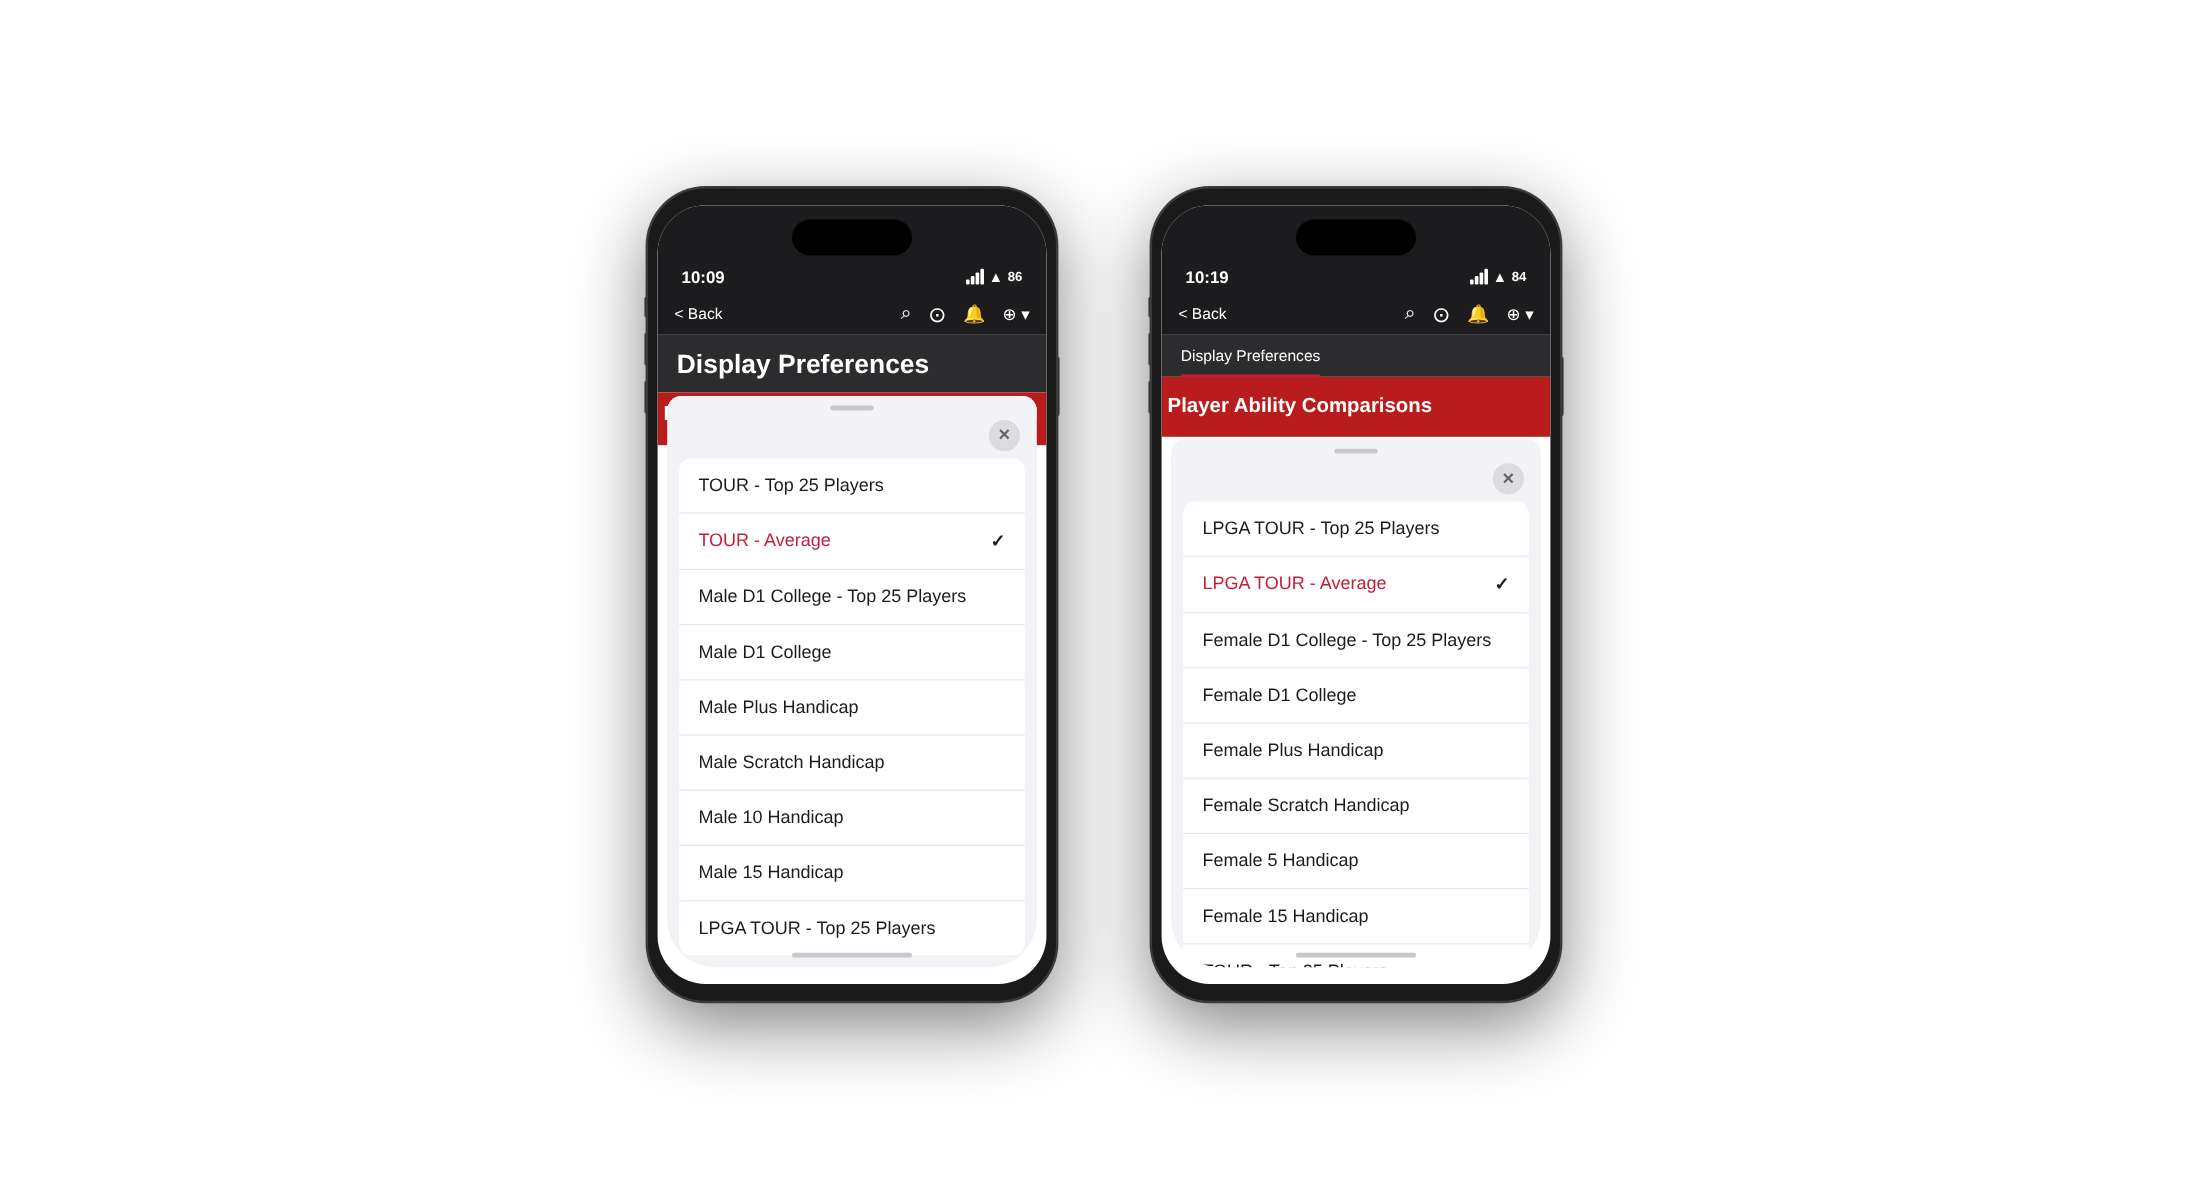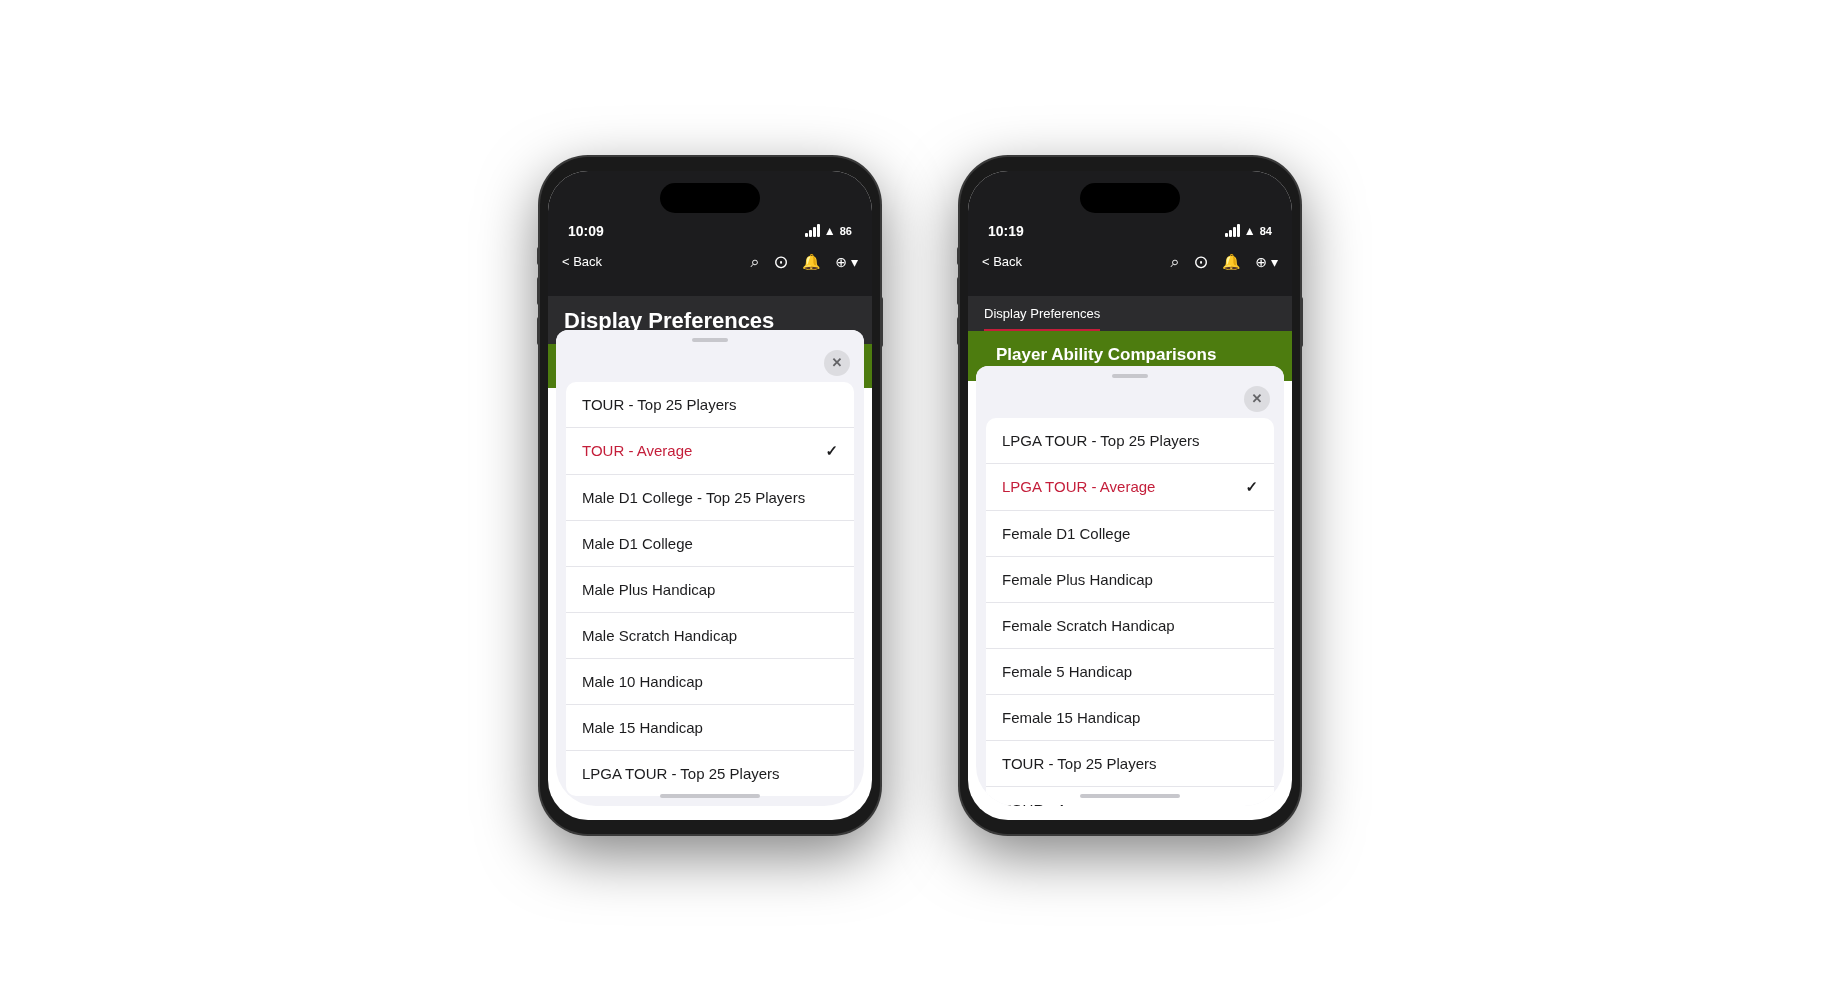--- a/index.html
+++ b/index.html
@@ -80,21 +80,21 @@
     .battery-icon {
       display: flex;
       align-items: flex-end;
       gap: 2px;
       font-size: 11px;
     }
 
     
     .nav-bar {
       background: #1c1c1e;
-      padding: 6px 14px 23px;
+      padding: 6px 14px 6px;
       display: flex;
       align-items: center;
       justify-content: space-between;
     }
 
     .nav-back {
       color: white;
       font-size: 13px;
       display: flex;
       align-items: center;
@@ -116,22 +116,22 @@
     .display-prefs-header {
       background: #2c2c2e;
       padding: 12px 16px 10px;
       color: white;
       font-size: 22px;
       font-weight: 700;
     }
 
     
     .player-ability-section {
-      background: #4d7c0f;
-      padding: 8px 28px 16px;
+      background: #b91c1c;
+      padding: 8px 5px 16px;
       color: white;
     }
 
     .player-ability-title {
       font-size: 17px;
       font-weight: 700;
       color: white;
     }
 
     
@@ -458,20 +458,23 @@
         </div>
         <div class="sheet-list">
         <div class="sheet-item">
               <span>LPGA TOUR - Top 25 Players</span>
             </div>
             <div class="sheet-item selected">
               <span>LPGA TOUR - Average</span>
               <span class="check-mark">✓</span>
             </div>
             <div class="sheet-item">
+              <span>Female D1 College - Top 25 Players</span>
+            </div>
+            <div class="sheet-item">
               <span>Female D1 College</span>
             </div>
             <div class="sheet-item">
               <span>Female Plus Handicap</span>
             </div>
             <div class="sheet-item">
               <span>Female Scratch Handicap</span>
             </div>
             <div class="sheet-item">
               <span>Female 5 Handicap</span>

